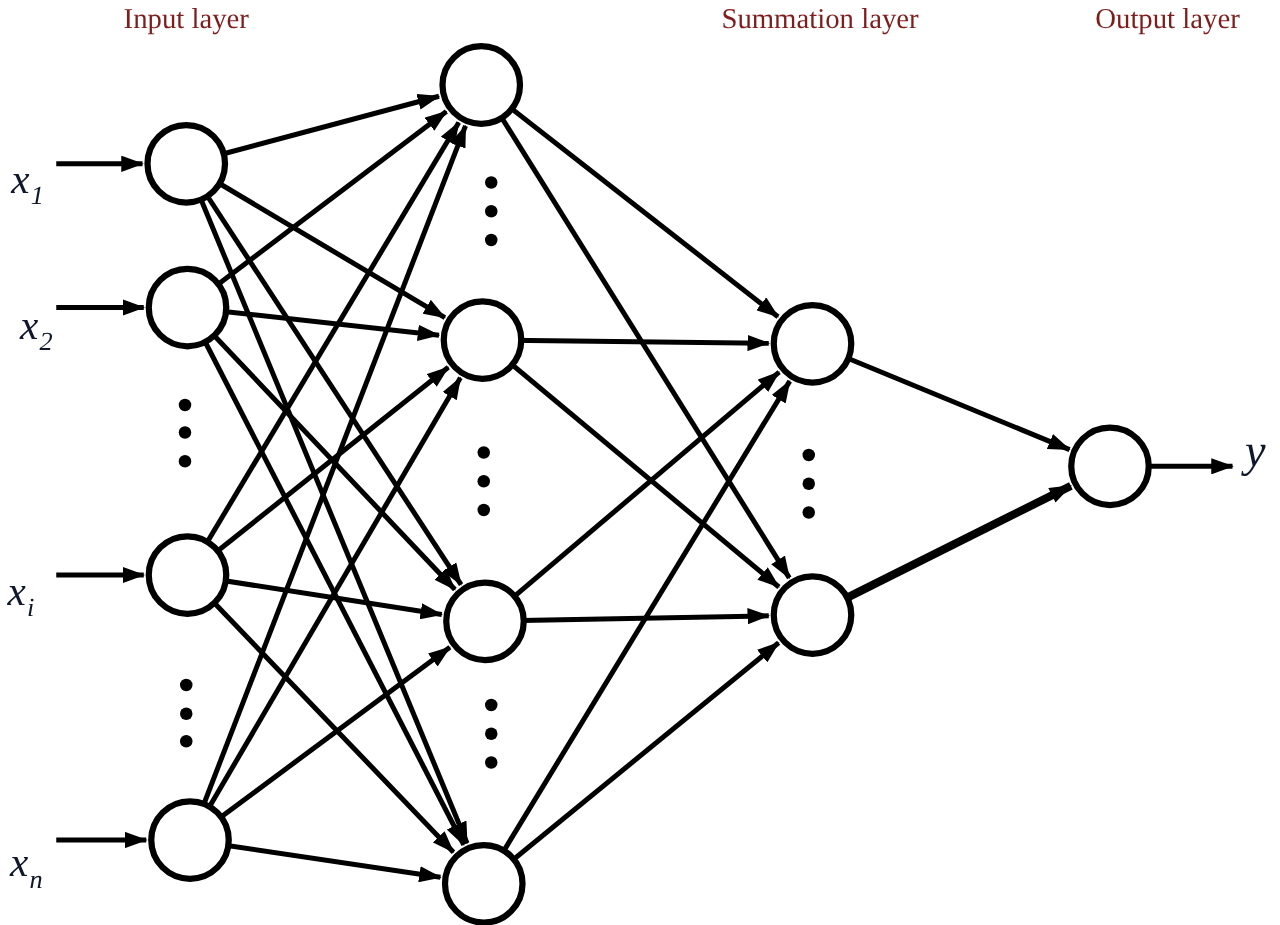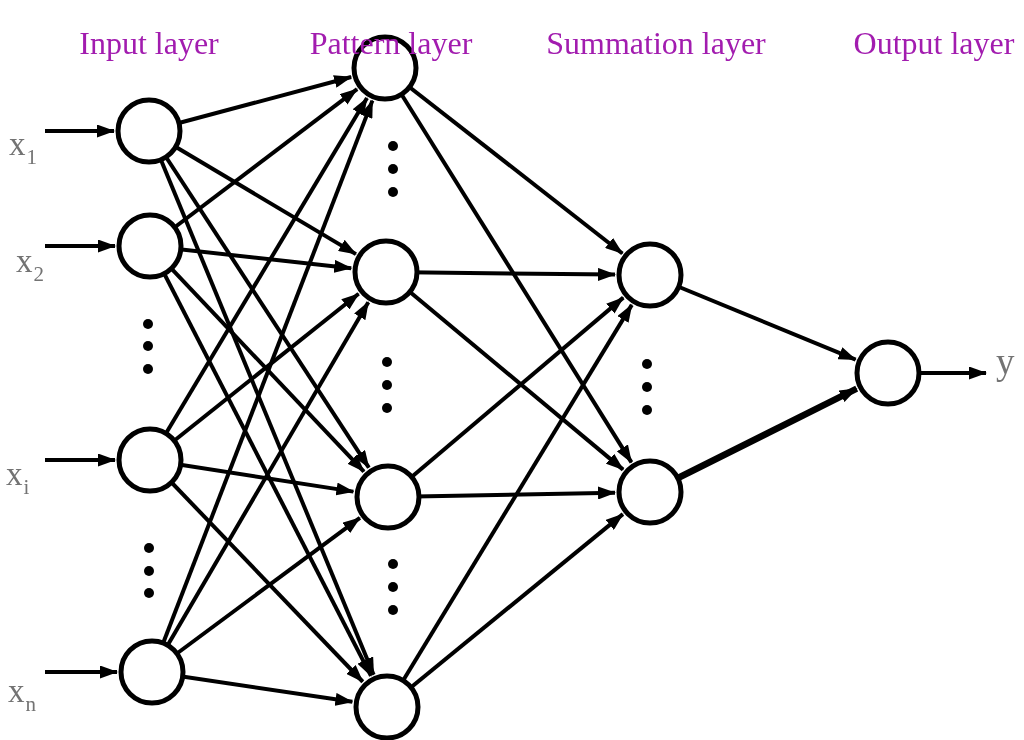--- a/index.html
+++ b/index.html
@@ -8,29 +8,29 @@
     width:1024px;height:740px;
     background:#ffffff;
     overflow:hidden;
     font-family:"Liberation Serif", serif;
   }
   .figure svg{position:absolute;left:0;top:0;}
   .layer-label{
     position:absolute;
     top:0px;
     transform:translateX(-50%);
-    font-size:32px;
+    font-size:23px;
     line-height:30px;
-    color:#a21caf;
+    color:#7f1d1d;
     white-space:nowrap;
-    margin-top:28px;
   }
   .io-label{
     position:absolute;
-    color:#737373;
+    color:#0f172a;
+    font-style:italic;
     white-space:nowrap;
   }
   .io-label .base{font-size:33px;line-height:33px;}
   .io-label .sub{font-size:21px;position:relative;top:9px;left:1px;}
   .output-label .base{font-size:37px;line-height:37px;}
 </style>
 </head>
 <body>
 
 <div class="figure">
@@ -103,21 +103,20 @@
         <circle cx="386" cy="272" r="31" fill="#ffffff" stroke="#000000" stroke-width="5"></circle>
         <circle cx="388" cy="497" r="31" fill="#ffffff" stroke="#000000" stroke-width="5"></circle>
         <circle cx="387" cy="707" r="31" fill="#ffffff" stroke="#000000" stroke-width="5"></circle>
         <circle cx="650" cy="275" r="31" fill="#ffffff" stroke="#000000" stroke-width="5"></circle>
         <circle cx="650" cy="492" r="31" fill="#ffffff" stroke="#000000" stroke-width="5"></circle>
         <circle cx="888" cy="373" r="31" fill="#ffffff" stroke="#000000" stroke-width="5"></circle>
       </g>
   </svg>
 
   <div class="layer-label" style="left:149px">Input layer</div>
-  <div class="layer-label" style="left:391px">Pattern layer</div>
   <div class="layer-label" style="left:934px">Output layer</div>
   <div class="layer-label" style="left:656px">Summation layer</div>
 
   <div class="io-label" style="left:9px;top:128px">
     <span class="base">x</span><span class="sub">1</span>
   </div>
   <div class="io-label" style="left:16px;top:245px">
     <span class="base">x</span><span class="sub">2</span>
   </div>
   <div class="io-label" style="left:6px;top:458px">

